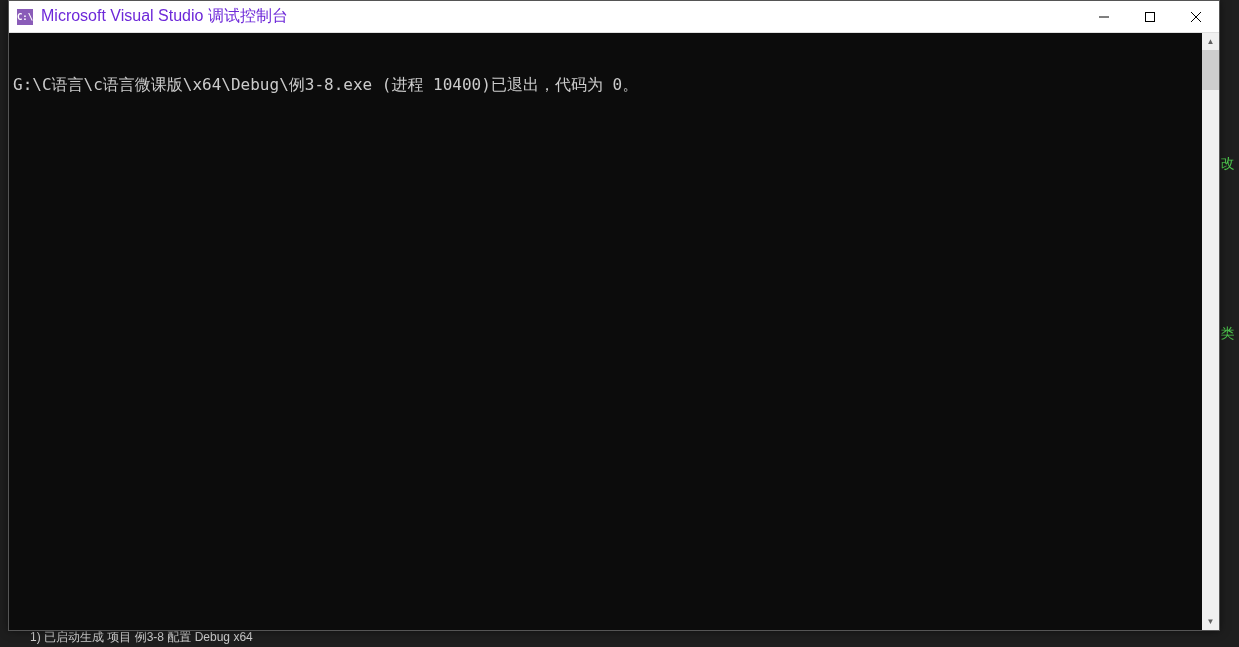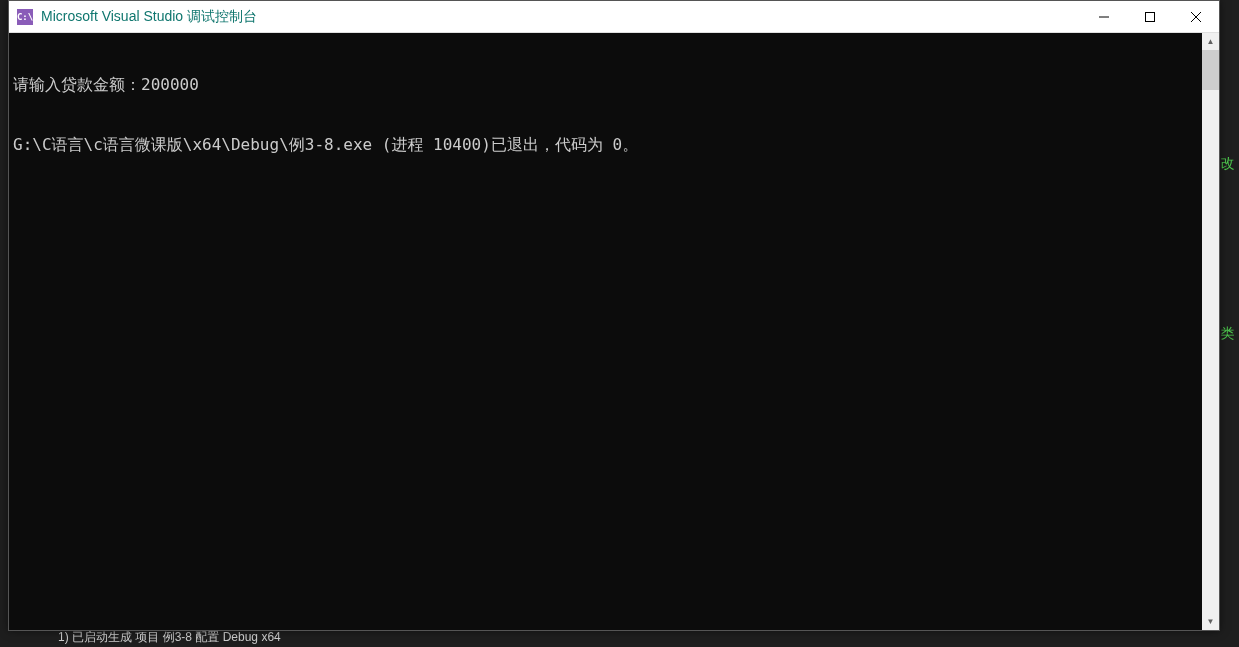--- a/index.html
+++ b/index.html
@@ -26,21 +26,21 @@
     .bg2 { top: 315px; }
     .bottom-bar {
       position: absolute;
       bottom: 0;
       left: 0;
       right: 0;
       height: 18px;
       background: #1e1e1e;
       color: #cccccc;
       font-size: 12px;
-      padding-left: 58px;
+      padding-left: 30px;
       white-space: nowrap;
       overflow: hidden;
     }
     .console-window {
       position: absolute;
       top: 0;
       left: 8px;
       width: 1212px;
       height: 631px;
       background: #ffffff;
@@ -69,22 +69,22 @@
       background: #8a5cb8;
       display: flex;
       align-items: center;
       justify-content: center;
       color: white;
       font-size: 9px;
       font-weight: bold;
       font-family: "Consolas", monospace;
     }
     .title-text {
-      font-size: 14px;
-      color: #0f766e;
+      font-size: 16px;
+      color: #6d28d9;
     }
     .titlebar-right {
       display: flex;
       height: 100%;
     }
     .win-btn {
       width: 46px;
       height: 100%;
       display: flex;
       align-items: center;
@@ -173,21 +173,20 @@
       </div>
       <div class="win-btn close">
         <svg viewBox="0 0 10 10">
             <line x1="0" y1="0" x2="10" y2="10" stroke="#000" stroke-width="1"></line>
             <line x1="10" y1="0" x2="0" y2="10" stroke="#000" stroke-width="1"></line>
           </svg>
       </div>
     </div>
   </div>
   <div class="console-body">
-    <span class="console-line">请输入贷款金额：200000</span>
     <span class="console-line">G:\C语言\c语言微课版\x64\Debug\例3-8.exe (进程 10400)已退出，代码为 0。</span>
   </div>
   <div class="scrollbar">
     <div class="scrollbar-btn up">▲</div>
     <div class="scrollbar-thumb"></div>
     <div class="scrollbar-btn down">▼</div>
   </div>
 </div>
 
 </body></html>

